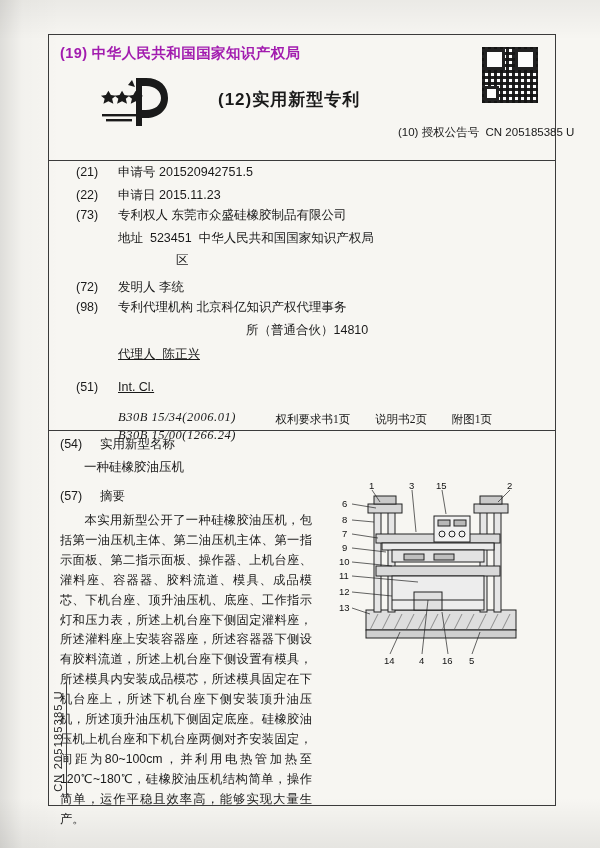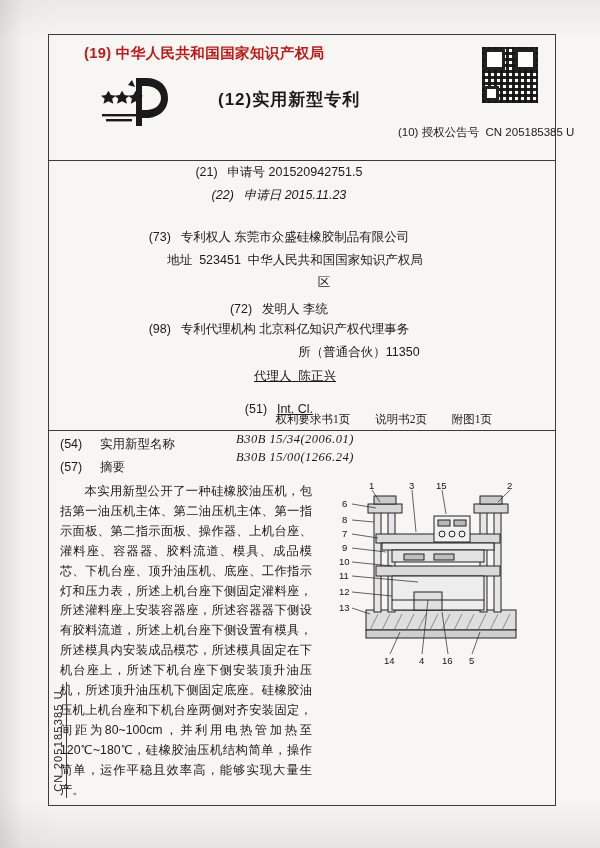--- a/index.html
+++ b/index.html
@@ -44,22 +44,21 @@
     height: 0;
     border-top: 1px solid #3b3b3b;
   }
   
   .hdr-office {
     position: absolute;
     left: 60px; top: 44px;
     font-size: 14.5px;
     letter-spacing: 0.4px;
     font-weight: 700;
-    color: #b91c1c;
-    margin-left: 24px;
+    color: #a21caf;
   }
   .hdr-office .num { font-weight: 700; }
   .hdr-title {
     position: absolute;
     left: 218px; top: 88px;
     font-size: 17px;
     font-weight: 700;
     letter-spacing: 1px;
   }
   .qr {
@@ -102,25 +101,24 @@
   }
   .grant-date {
     position: absolute;
     left: 398px; top: 144px;
     font-size: 11.5px;
     white-space: nowrap;
   }
   
   .bib {
     position: absolute;
-    left: 64px; top: 166px;
+    left: 76px; top: 166px;
     width: 420px;
     font-size: 12.5px;
     line-height: 1.0;
-    text-align: center;
   }
   .row { position: relative; margin-bottom: 10px; }
   .code { display: inline-block; width: 42px; }
   .indent-1 { padding-left: 42px; }
   .indent-2 { padding-left: 100px; }
   .ipc-line {
     font-style: italic;
     font-family: "Liberation Serif", serif;
     font-size: 12.5px;
     padding-left: 42px;
@@ -228,21 +226,21 @@
     <span>授权公告号</span>
     &nbsp;<span>CN 205185385 U</span>
   </div>
 
   <div class="bib">
 
     <div class="row">
       <span class="code">(21)</span><span>申请号</span>&nbsp;<span>201520942751.5</span>
     </div>
 
-    <div class="row" style="margin-bottom:30px;font-style:italic;">
+    <div class="row" style="margin-bottom:8px;">
       <span class="code">(22)</span><span>申请日</span>&nbsp;<span>2015.11.23</span>
     </div>
 
     <div class="row">
       <span class="code">(73)</span><span>专利权人</span>&nbsp;<span>东莞市众盛硅橡胶制品有限公司</span>
     </div>
 
     <div class="row indent-1">
       <span>地址</span>&nbsp;&nbsp;<span>523451</span>&nbsp;&nbsp;<span>中华人民共和国国家知识产权局</span>
     </div>
@@ -251,21 +249,21 @@
     </div>
 
     <div class="row" style="margin-bottom:8px;">
       <span class="code">(72)</span><span>发明人</span>&nbsp;<span>李统</span>
     </div>
 
     <div class="row">
       <span class="code">(98)</span><span>专利代理机构</span>&nbsp;<span>北京科亿知识产权代理事务</span>
     </div>
     <div class="row" style="padding-left:170px; margin-bottom:12px;">
-      <span>所（普通合伙）11350</span>
+      <span>所（普通合伙）14810</span>
     </div>
 
     <div class="row indent-1" style="margin-bottom:20px;text-decoration:underline;">
       <span>代理人</span>&nbsp;&nbsp;<span>陈正兴</span>
     </div>
 
     <div class="row" style="margin-bottom:18px;text-decoration:underline;">
       <span class="code">(51)</span><span>Int. Cl.</span>
     </div>
     <div class="ipc-line">B30B  15/34(2006.01)</div>
@@ -275,20 +273,21 @@
   <div class="claims-line">
     <span>权利要求书1页</span>
     <span>说明书2页</span>
     <span>附图1页</span>
   </div>
 
   <div class="lower">
     <div class="sec-head">
       <span class="code">(54)</span><span>实用新型名称</span>
     </div>
+    <div class="inv-name">一种硅橡胶油压机</div>
 
     <div class="sec-head">
       <span class="code">(57)</span><span>摘要</span>
     </div>
 
     <div class="abs-body">
       <p class="first">本实用新型公开了一种硅橡胶油压机，包括第一油压机主体、第二油压机主体、第一指示面板、第二指示面板、操作器、上机台座、灌料座、容器器、胶料流道、模具、成品模芯、下机台座、顶升油压机、底座、工作指示灯和压力表，所述上机台座下侧固定灌料座，所述灌料座上安装容器座，所述容器器下侧设有胶料流道，所述上机台座下侧设置有模具，所述模具内安装成品模芯，所述模具固定在下机台座上，所述下机台座下侧安装顶升油压机，所述顶升油压机下侧固定底座。硅橡胶油压机上机台座和下机台座两侧对齐安装固定，间距为80~100cm，并利用电热管加热至120℃~180℃，硅橡胶油压机结构简单，操作简单，运作平稳且效率高，能够实现大量生产。</p>
     </div>
   </div>
 

